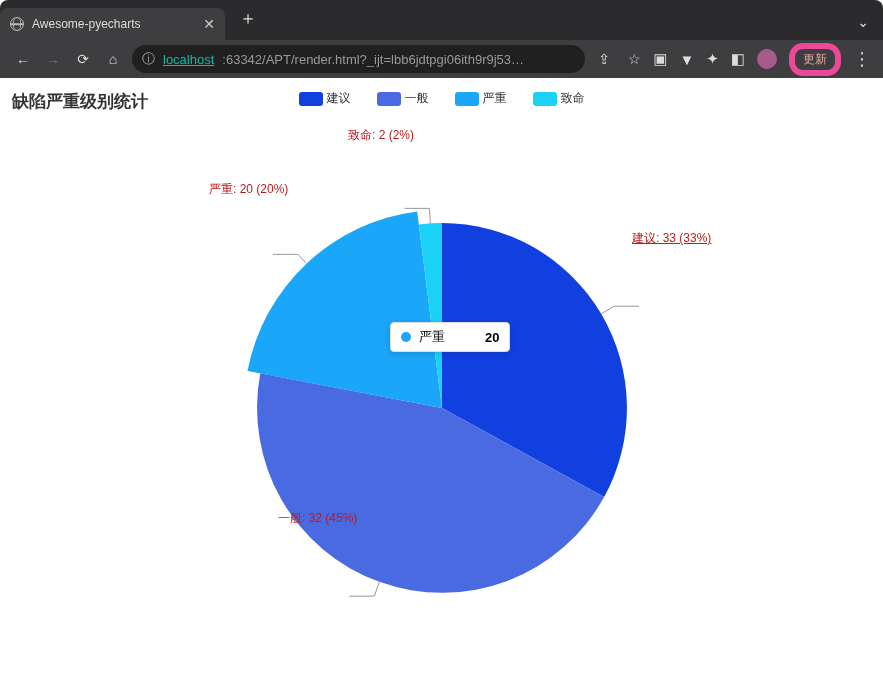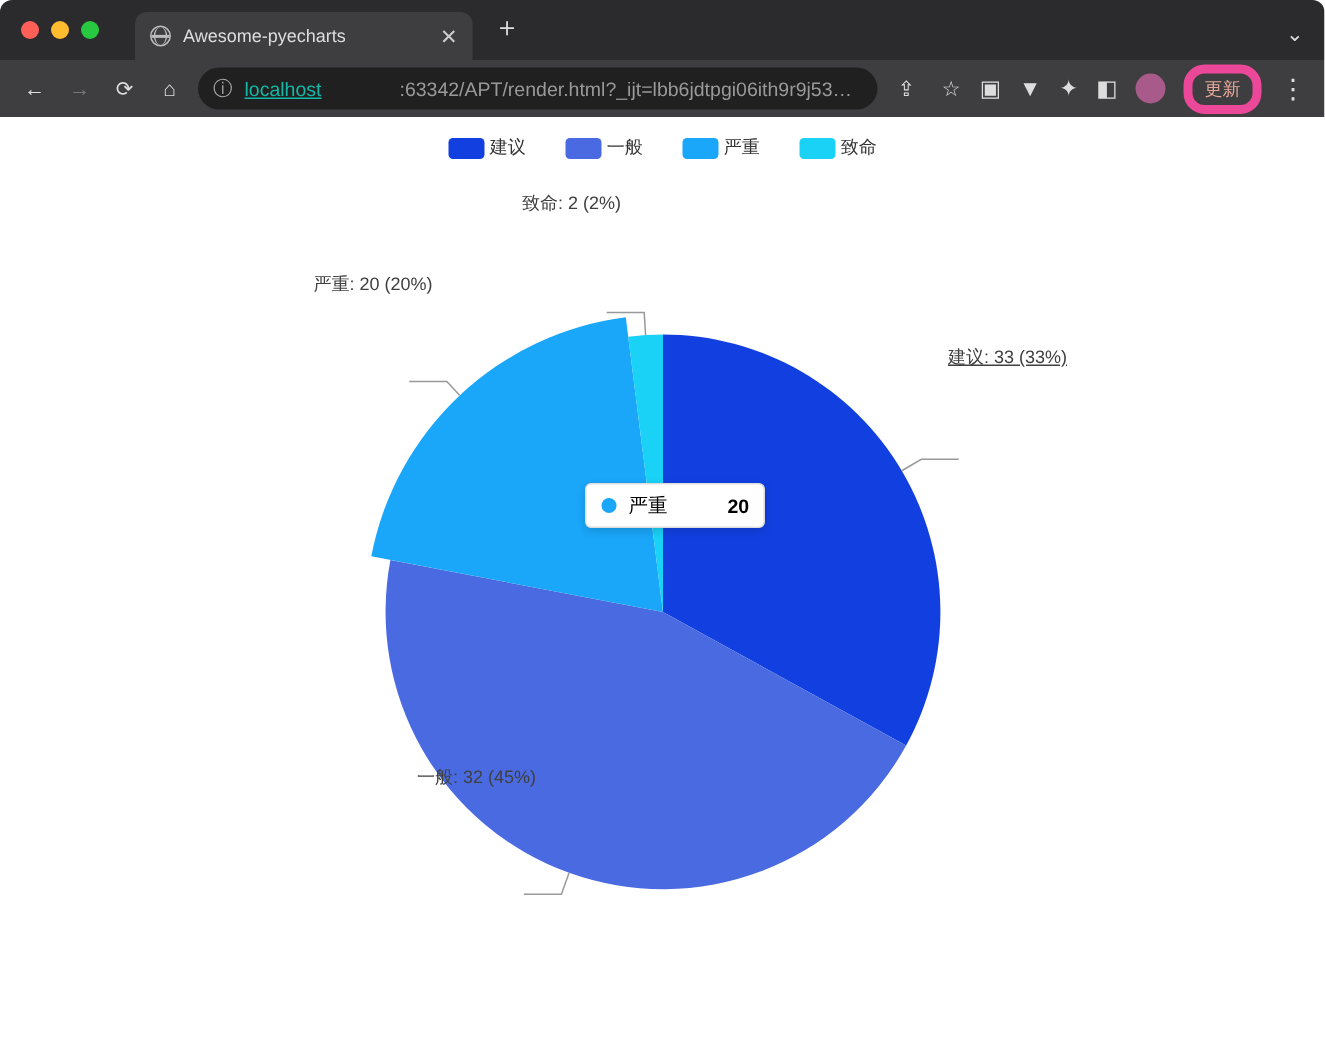--- a/index.html
+++ b/index.html
@@ -21,21 +21,20 @@
     }
     .lights { position: absolute; left: 14px; top: 14px; display: flex; gap: 8px; }
     .light { width: 12px; height: 12px; border-radius: 50%; }
     .red { background: #ff5f57; }
     .yellow { background: #febc2e; }
     .green { background: #28c840; }
     .tab {
       background: #3e3e41;
       color: #ddd;
       height: 32px;
-      margin-left: 90px;
       display: flex;
       align-items: center;
       padding: 0 12px 0 10px;
       border-radius: 8px 8px 0 0;
       font-size: 12px;
       gap: 8px;
       width: 225px;
       position: relative;
     }
     .globe { width: 14px; height: 14px; border: 1.5px solid #bbb; border-radius: 50%; position:relative; }
@@ -62,21 +61,21 @@
       border-radius: 16px;
       height:28px;
       display:flex;
       align-items:center;
       padding:0 10px;
       font-size:13px;
       color:#aaa;
       gap:8px;
     }
     .addr-bar .host { color:#14b8a6;text-decoration:underline; }
-    .addr-bar .rest { color:#999; overflow:hidden; text-overflow:ellipsis; white-space:nowrap;margin-left:44px; }
+    .addr-bar .rest { color:#999; overflow:hidden; text-overflow:ellipsis; white-space:nowrap; }
     .right-ics { display:flex; align-items:center; gap:12px; font-size:15px; }
     .avatar { width:20px; height:20px; border-radius:50%; background:#a85a8a; font-size:10px; display:flex; align-items:center; justify-content:center; color:#fff; }
     .update-btn { border:6px solid #ec4899; color:#e6a798; border-radius:14px; padding:2px 8px; font-size:12px; }
     .dots-ic { font-size:18px; }
 
     
     .chart-wrap { position: relative; width: 100%; height: calc(694px - 78px); }
     .title {
       position:absolute; left:12px; top:12px;
       font-size: 17px; font-weight:700; color:#333;
@@ -84,21 +83,21 @@
     .legend {
       position:absolute; top:12px; left:50%; transform:translateX(-50%);
       display:flex; gap:26px; align-items:center; font-size:12px; color:#333;
     }
     .lg { display:flex; align-items:center; gap:4px; }
     .sw { width:24px; height:14px; border-radius:3px; }
 
     .pie-area { position:absolute; left:50%; top:330px; transform:translate(-50%,-50%); }
     svg.pie { display:block; }
 
-    .lbl { position:absolute; font-size:12px; color:#404040; white-space:nowrap; }
+    .lbl { position:absolute; font-size:12px; color:#b91c1c; white-space:nowrap; }
 
     .tooltip {
       position:absolute;
       left: 390px; top: 244px;
       background:#fff;
       border:1px solid #ddd;
       border-radius:4px;
       box-shadow: 0 2px 6px rgba(0,0,0,.15);
       padding:5px 10px;
       font-size:13px;
@@ -142,20 +141,21 @@
     <span>▼</span>
     <span>✦</span>
     <span>◧</span>
     <span class="avatar"></span>
     <span class="update-btn">更新</span>
     <span class="dots-ic">⋮</span>
   </div>
 </div>
 
 <div class="chart-wrap">
+  <div class="title">缺陷严重级别统计</div>
 
   <div class="legend">
     <div class="lg">
         <span class="sw" style="background:#1240e0"></span>
         <span>建议</span>
       </div>
     <div class="lg">
         <span class="sw" style="background:#4a6ae2"></span>
         <span>一般</span>
       </div>

